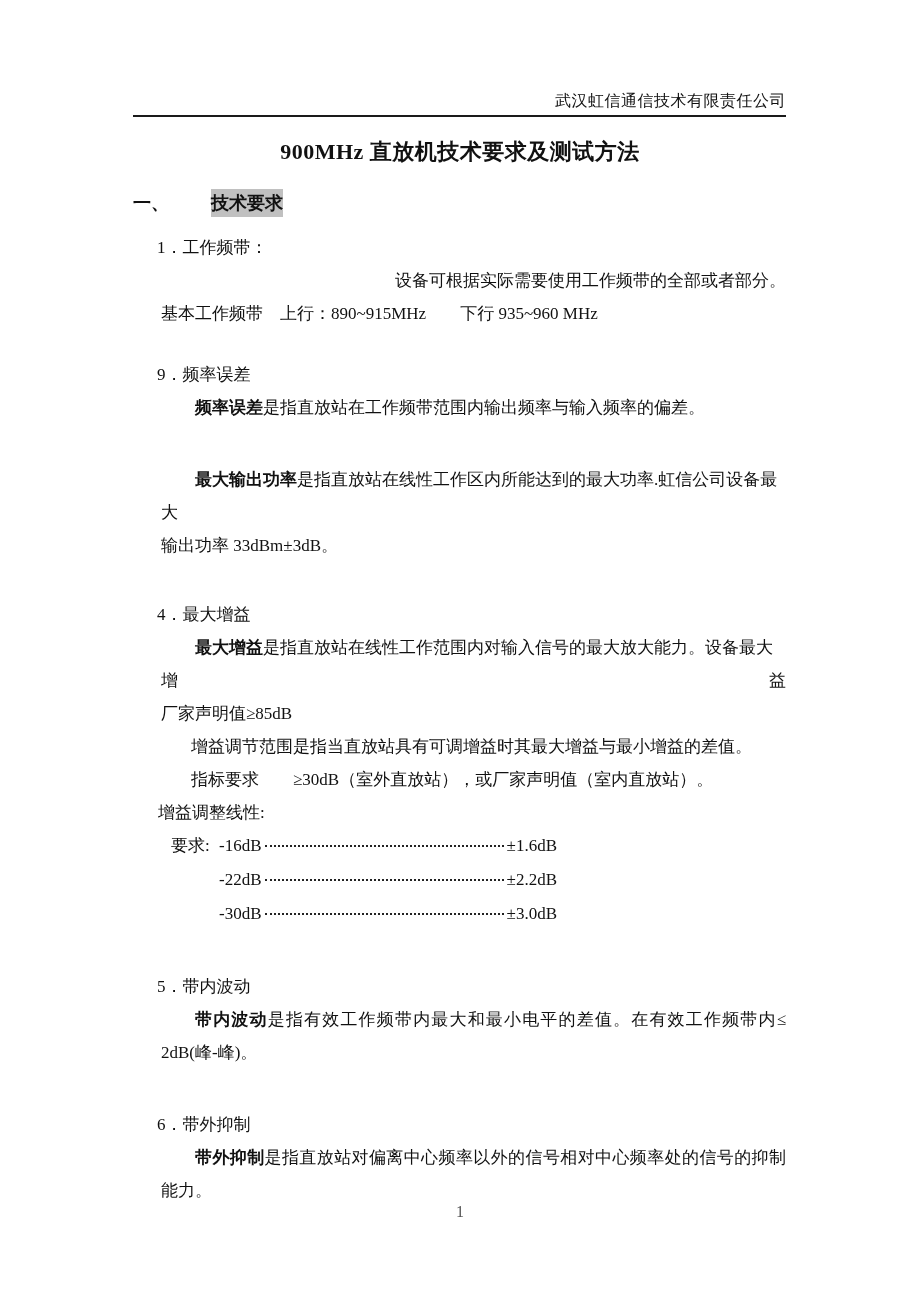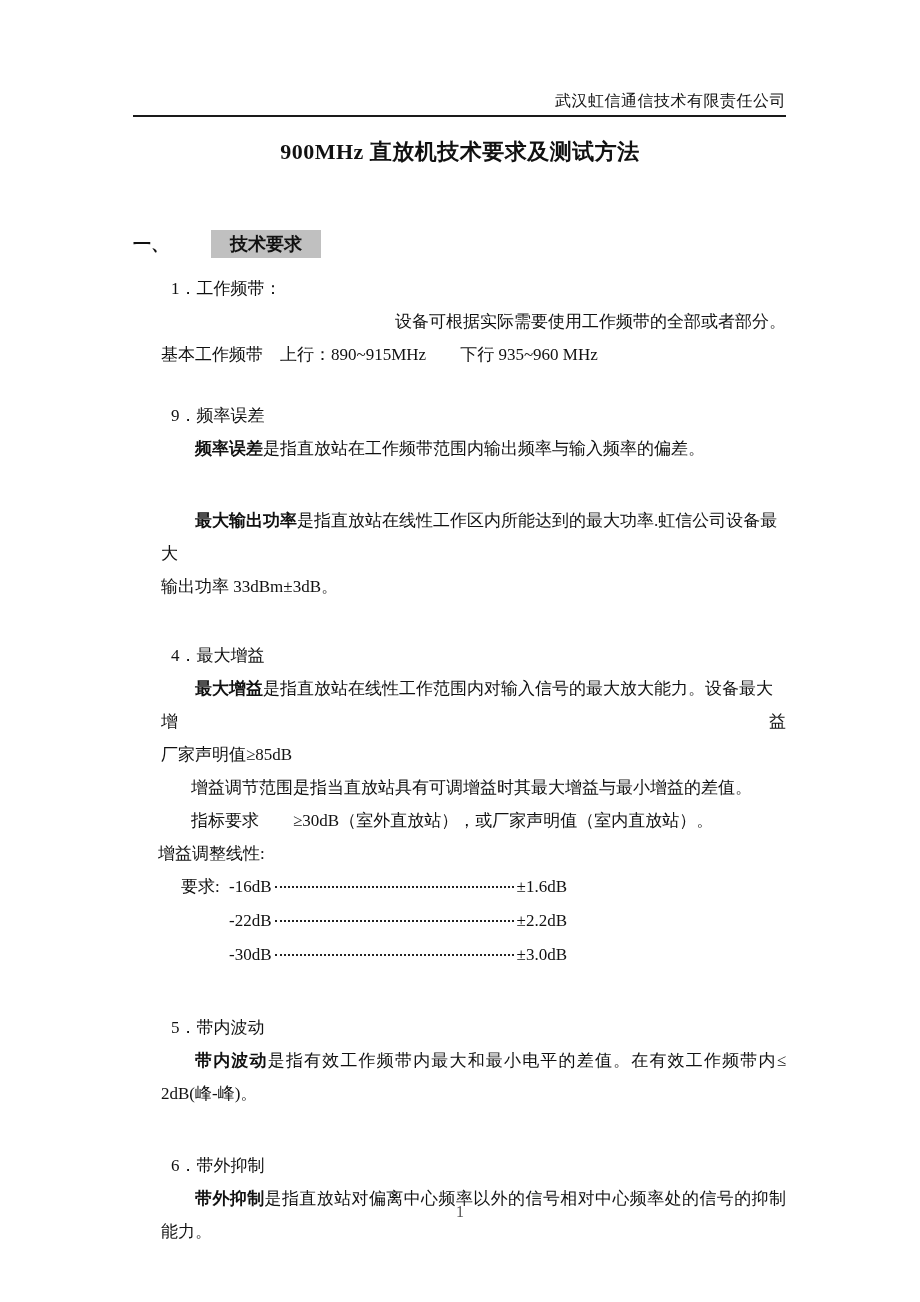--- a/index.html
+++ b/index.html
@@ -37,50 +37,49 @@
   .section-heading {
     margin: 21px 134px 0 133px;
     font-size: 18px;
     font-weight: bold;
     line-height: 28px;
   }
   .section-heading .numeral { display: inline-block; }
   .section-heading .hl {
     display: inline-block;
     margin-left: 42px;
-    padding: 0 19px;
-    margin-top: 41px;
+    padding: 0 0;
   }
   
   .content {
     margin: 0 134px 0 133px;
     font-size: 17px;
     line-height: 33px;
   }
   .item { margin-top: 36px; }
   .item.first { margin-top: 14px; }
   .item.gap-sm { margin-top: 28px; }
   .item.gap-lg { margin-top: 39px; }
-  .item-heading { margin-left: 38px; }
+  .item-heading { margin-left: 24px; }
   .def {
     margin-left: 28px;
     text-indent: 34px;
   }
   .def.stretch { text-align-last: justify; }
   .def-cont { margin-left: 28px; }
   .plain-ind1 { margin-left: 24px; text-align: right; }
   .plain-ind2 { margin-left: 28px; }
   .plain-ind3 { margin-left: 58px; }
   .plain-ind4 { margin-left: 25px; }
   b { font-weight: bold; }
   
   .leader-row {
     display: flex;
     align-items: baseline;
-    margin-left: 48px;
+    margin-left: 38px;
     width: 386px;
     line-height: 34px;
     white-space: nowrap;
   }
   .leader-row .prefix {
     display: inline-block;
     width: 48px;
     flex: 0 0 48px;
   }
   .leader-row .leader {

